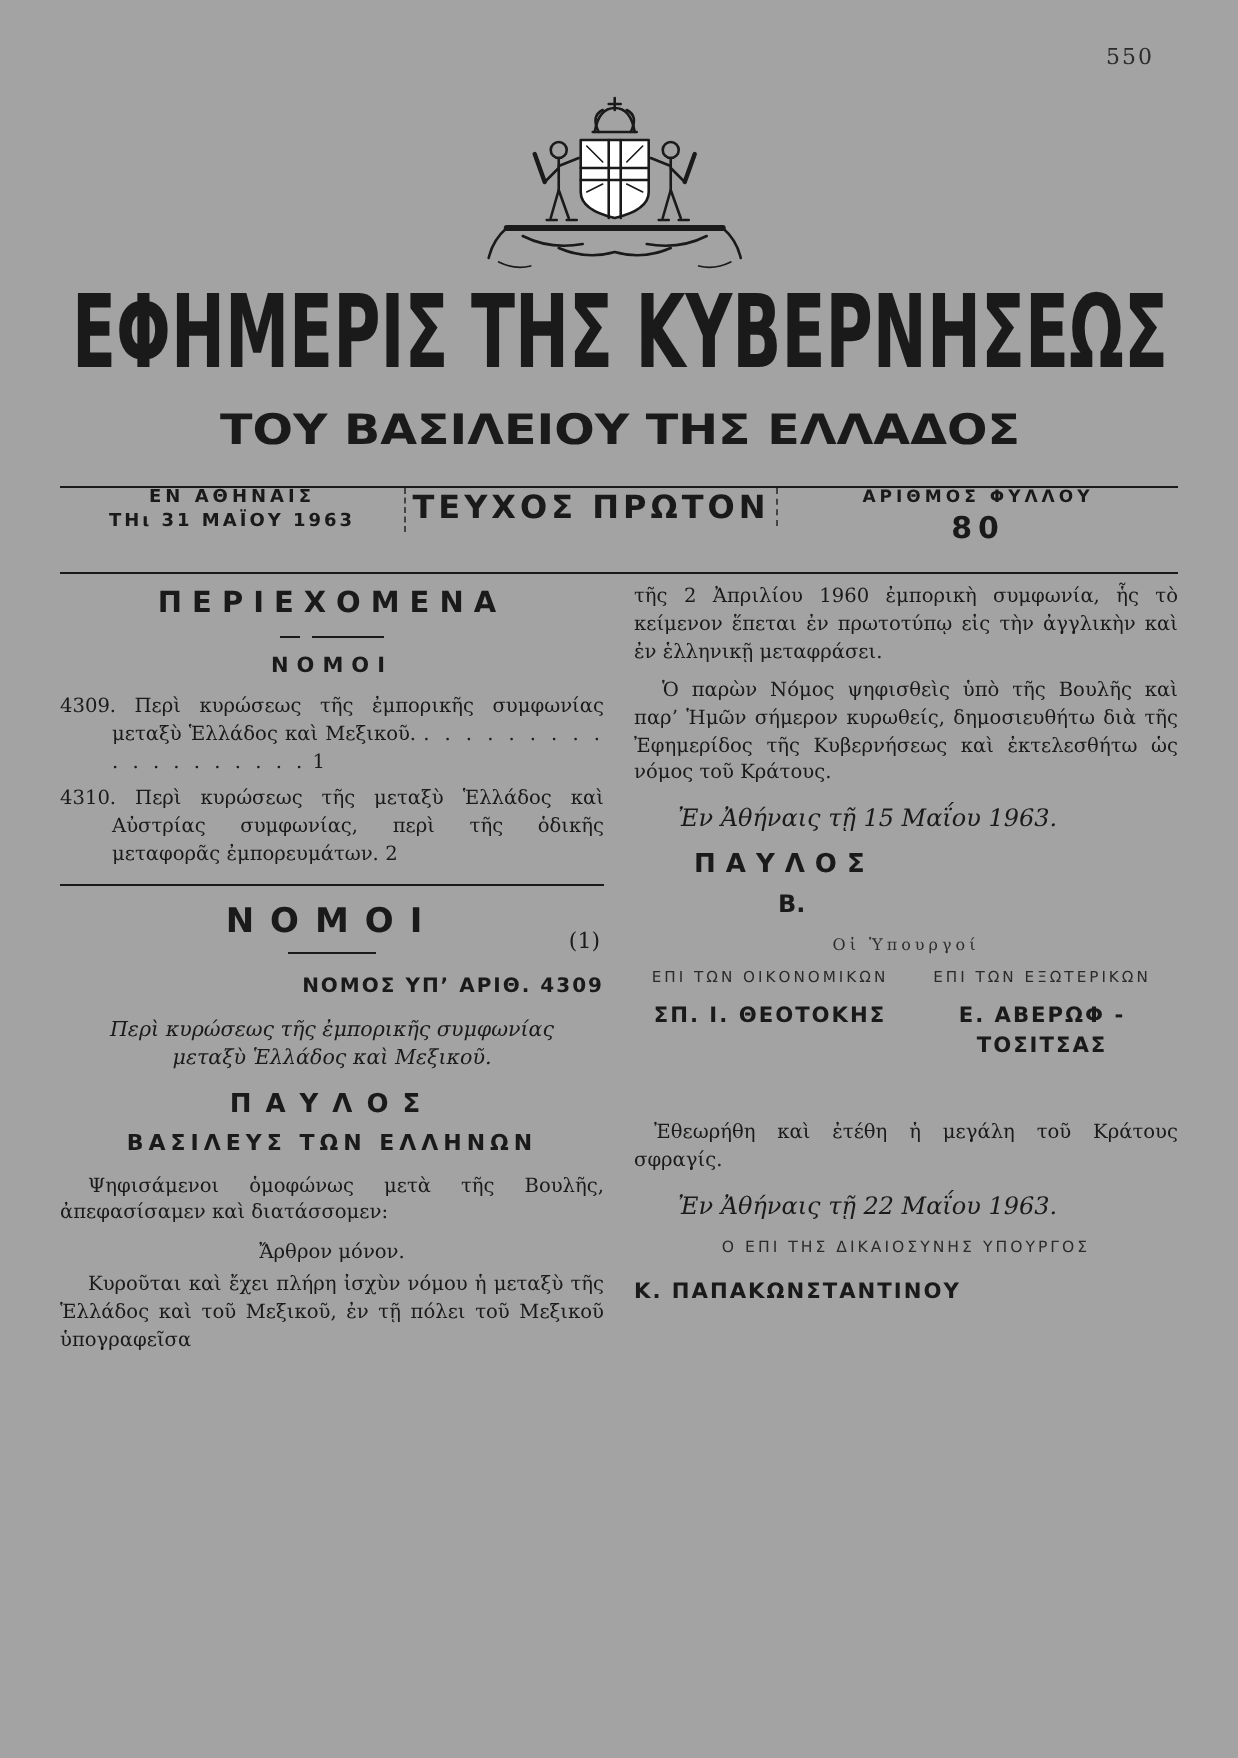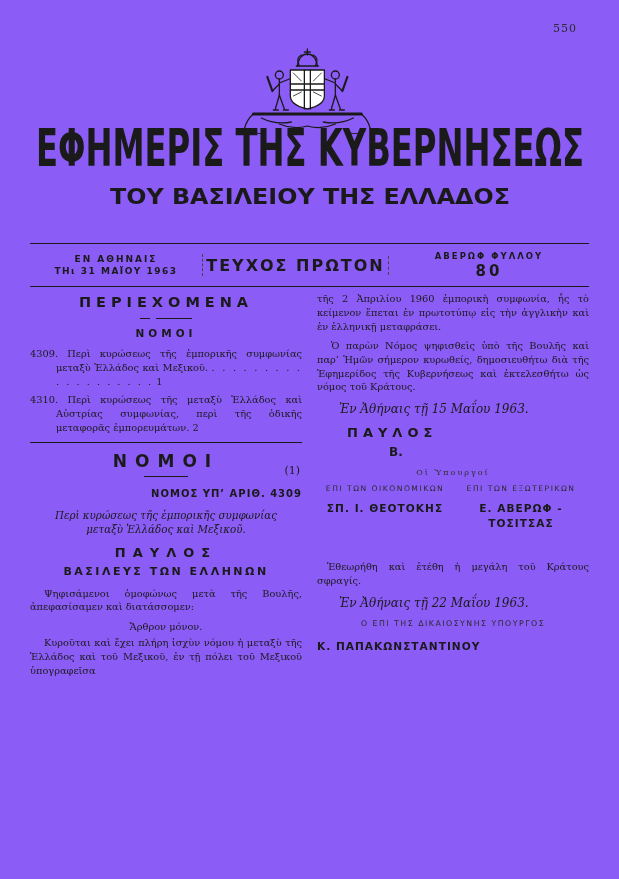--- a/index.html
+++ b/index.html
@@ -1,38 +1,38 @@
 <!DOCTYPE html>
 <html><head>
 <meta charset="utf-8">
 <style>
   html,body{margin:0;padding:0;background:#e8e8e4;}
   .page{
     position:relative;
     width:619px;height:879px;
     margin:0 auto;
-    background:#8b5cf6;
+    background:#a3a3a3;
     color:#1a1a1a;
     font-family:"DejaVu Serif", serif;
     overflow:hidden;
   }
   .page-number{
     position:absolute;top:22px;right:42px;
     font-size:11px;letter-spacing:1px;color:#2b2b2b;
   }
   .emblem{
     position:absolute;top:46px;left:50%;transform:translateX(-52%);
   }
   .masthead{
-    position:absolute;top:118px;left:0;width:619px;text-align:center;
+    position:absolute;top:136px;left:0;width:619px;text-align:center;
   }
   .issue-bar{
     position:absolute;top:243px;left:30px;width:559px;height:42px;
     border-top:1.5px solid #1a1a1a;border-bottom:1.5px solid #1a1a1a;
-    display:flex;align-items:center;
+    display:flex;align-items:flex-start;
     font-family:"DejaVu Sans", sans-serif;
   }
   .issue-cell{display:flex;flex-direction:column;justify-content:center;align-items:center;}
   .issue-cell.left{width:172px;border-right:1px dashed #444;}
   .issue-cell.center{flex:1;border-right:1px dashed #444;}
   .issue-cell.right{width:200px;}
   .issue-place{font-size:9px;font-weight:bold;letter-spacing:2px;}
   .issue-date{font-size:9px;font-weight:bold;letter-spacing:1.5px;margin-top:2px;}
   .issue-volume{font-size:16px;font-weight:bold;letter-spacing:2px;}
   .issue-no-label{font-size:8.5px;font-weight:bold;letter-spacing:2px;}
@@ -129,21 +129,21 @@
 
   <div class="issue-bar">
     <div class="issue-cell left">
       <div class="issue-place">ΕΝ ΑΘΗΝΑΙΣ</div>
       <div class="issue-date">ΤΗι 31 ΜΑΪΟΥ 1963</div>
     </div>
     <div class="issue-cell center">
       <div class="issue-volume">ΤΕΥΧΟΣ ΠΡΩΤΟΝ</div>
     </div>
     <div class="issue-cell right">
-      <div class="issue-no-label">ΑΒΕΡΩΦ ΦΥΛΛΟΥ</div>
+      <div class="issue-no-label">ΑΡΙΘΜΟΣ ΦΥΛΛΟΥ</div>
       <div class="issue-no">80</div>
     </div>
   </div>
 
   <div class="columns">
 
     <div class="col left">
       <div class="contents-heading sans">ΠΕΡΙΕΧΟΜΕΝΑ</div>
       <div class="dash-deco">
           <i class="d1"></i>

